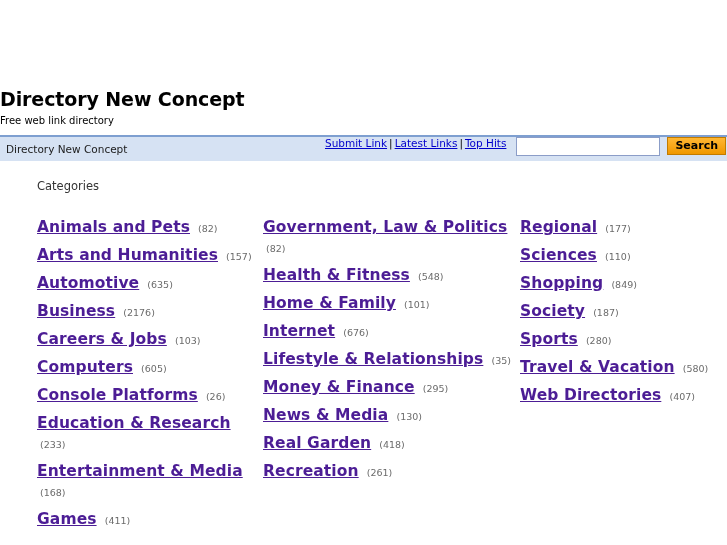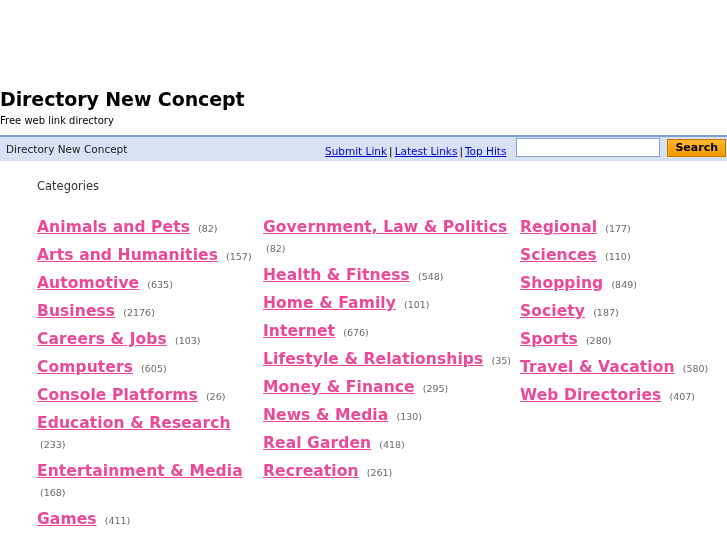--- a/index.html
+++ b/index.html
@@ -50,23 +50,23 @@
   .nav-breadcrumb {
     font-size: 10.5px;
     color: #1a1a1a;
     padding-left: 6px;
     white-space: nowrap;
   }
   .nav-right {
     position: absolute;
     right: 0;
     top: 0;
-    height: 20px;
+    height: 26px;
     display: flex;
-    align-items: flex-end;
+    align-items: flex-start;
     gap: 0px;
   }
   .nav-links {
     font-size: 10.5px;
     color: #000000;
     white-space: nowrap;
     margin-right: 10px;
   }
   .nav-links a {
     color: #0000cc;
@@ -123,21 +123,21 @@
   .cat-col-2 { width: 257px; padding-right: 8px; }
   .cat-col-3 { width: 205px; }
 
   .cat-item {
     margin-bottom: 7px;
     line-height: 19px;
   }
   .cat-link {
     font-size: 15.5px;
     font-weight: bold;
-    color: #ec4899;
+    color: #4c1d95;
     text-decoration: underline;
     letter-spacing: 0.1px;
   }
   .cat-count {
     font-size: 9.5px;
     color: #6b6b6b;
     margin-left: 3px;
     font-weight: normal;
   }
 </style>

